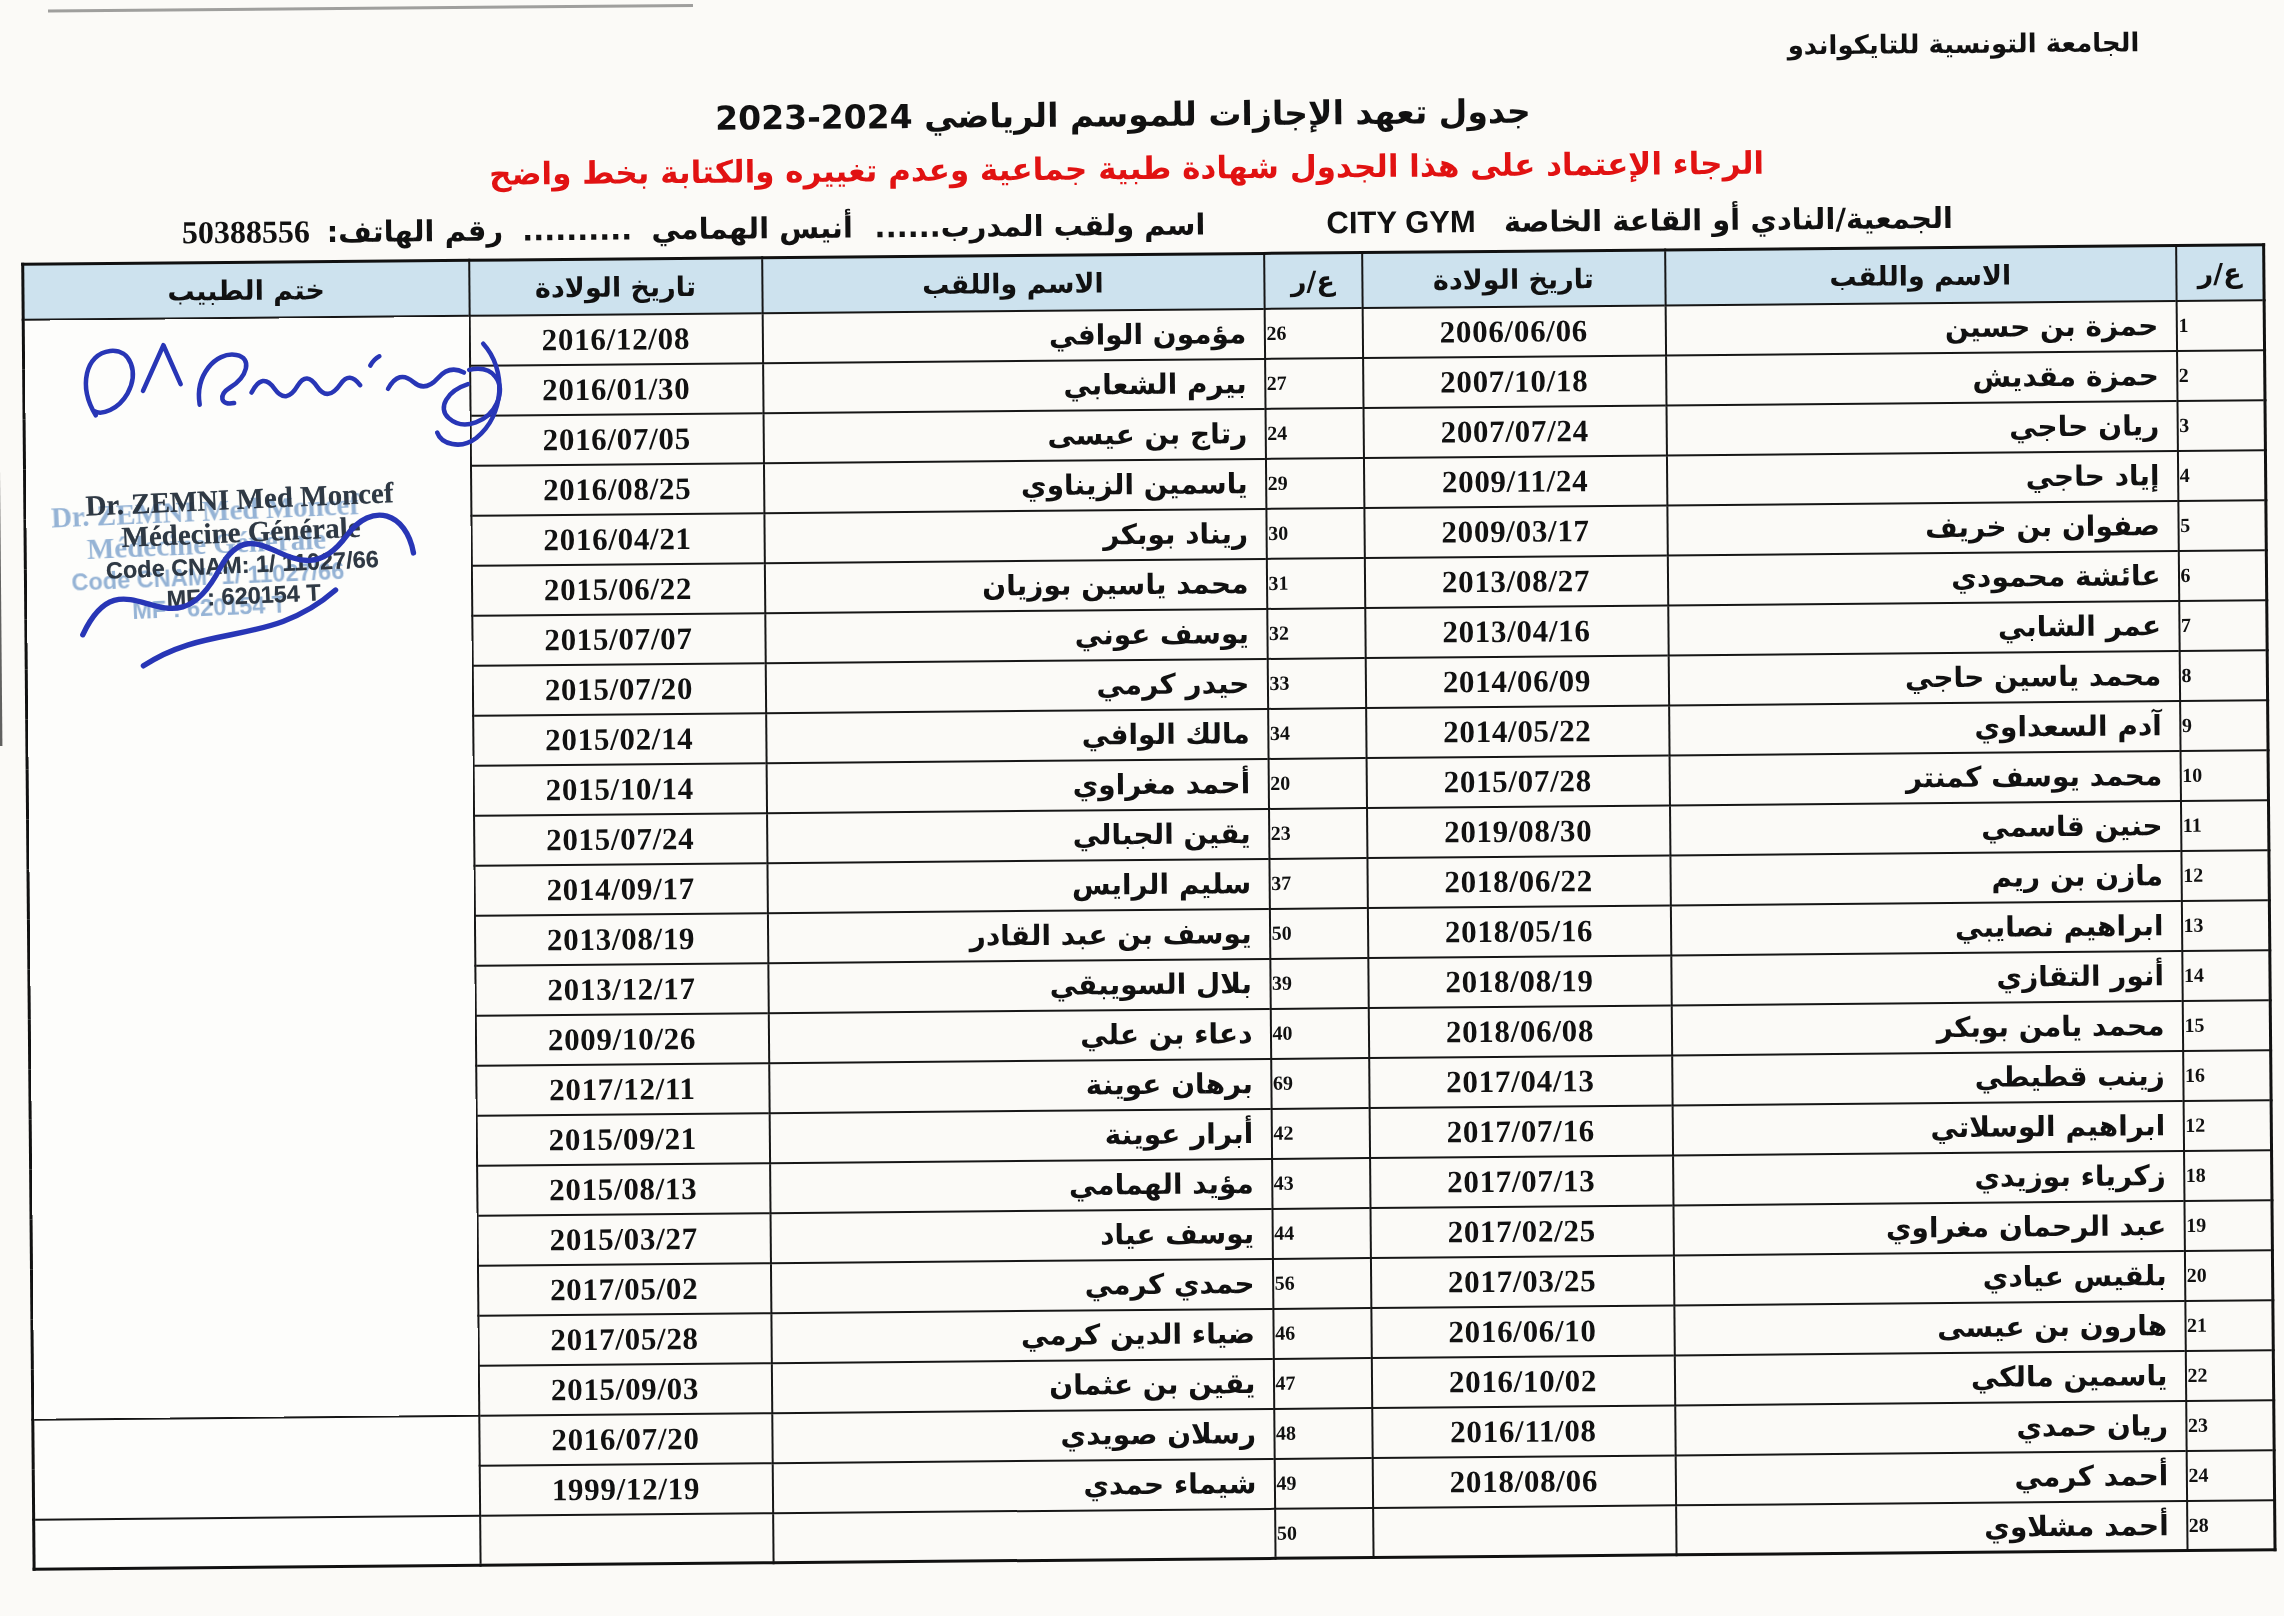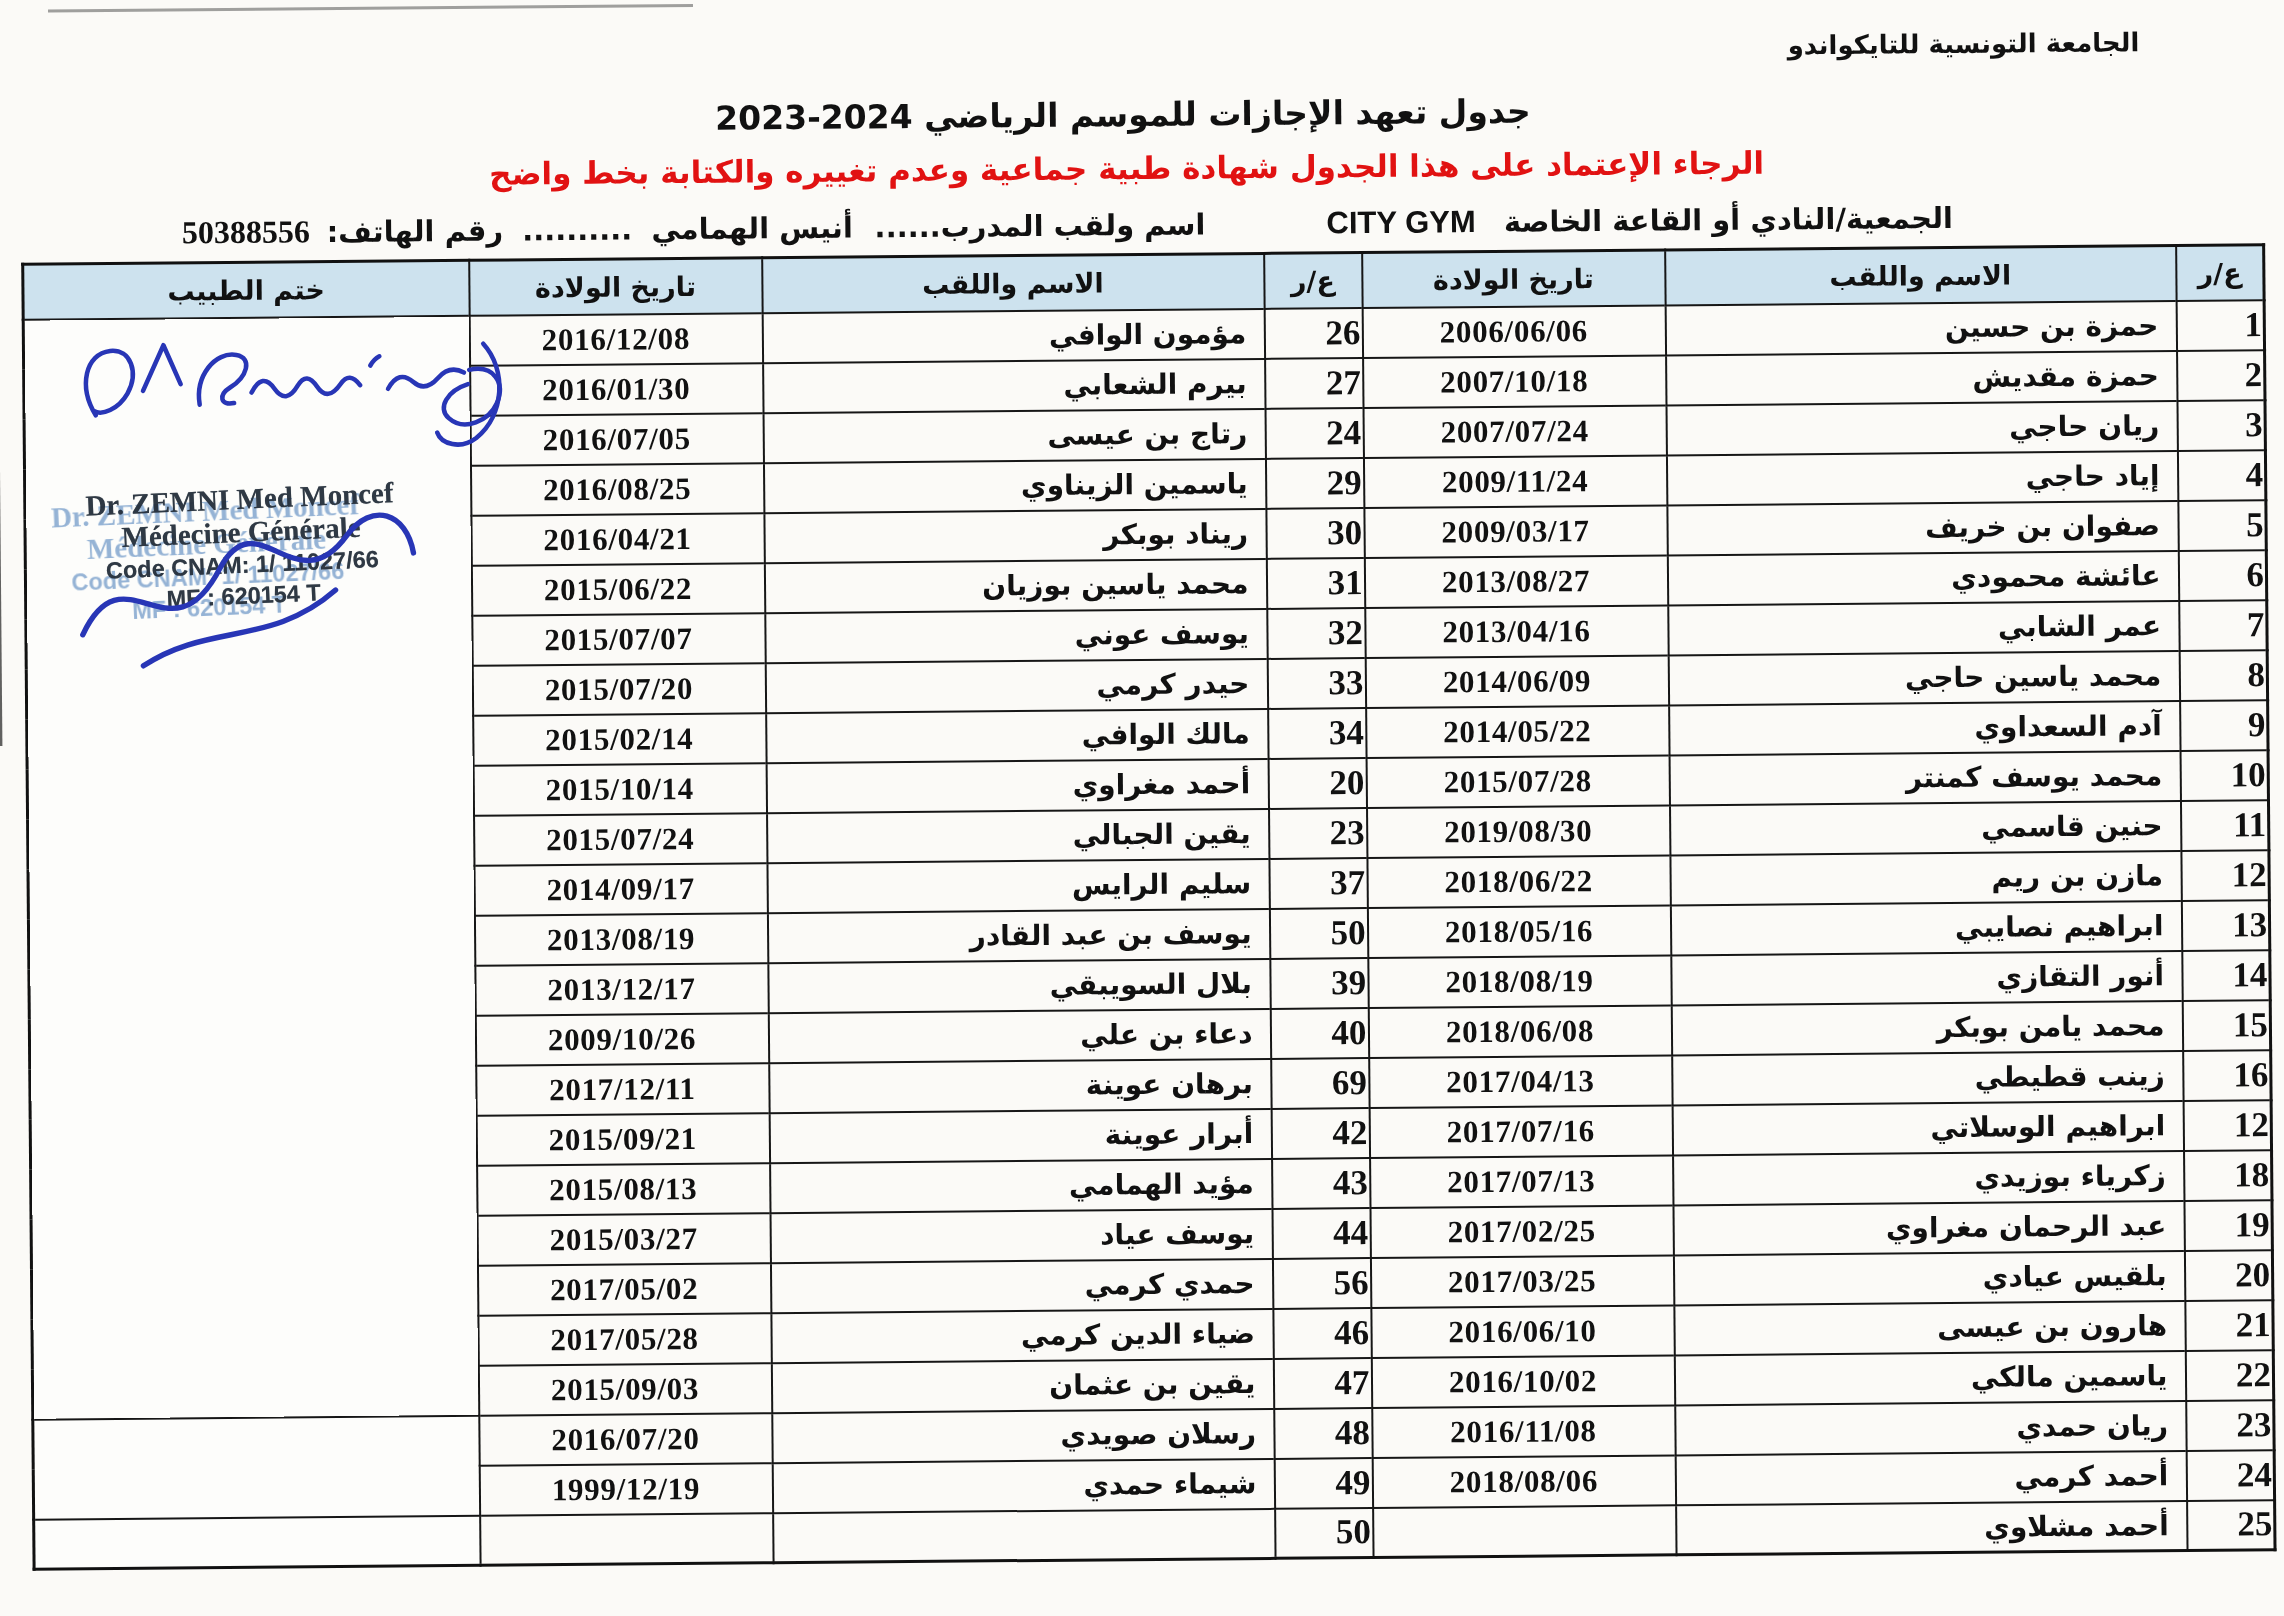--- a/index.html
+++ b/index.html
@@ -26,21 +26,21 @@
   .club-line .phone-label{margin-right:9px;}
   .club-line .phone{font-family:"Liberation Serif",serif;font-size:32px;margin-right:6.5px;}
 
   
   table.roster{position:absolute;top:253px;left:26px;width:2241px;direction:rtl;
                border-collapse:collapse;table-layout:fixed;border:3.3px solid #111;}
   .roster th,.roster td{border:2px solid #161616;overflow:visible;}
   .roster thead tr{height:55px;}
   .roster thead th{background:#cde2ee;font-size:27px;font-weight:bold;text-align:center;}
   .roster tbody tr{height:50px;}
-  td.num{text-align:right;font-family:"Liberation Serif",serif;font-size:35px;font-weight:bold;}
+  td.num{text-align:left;font-family:"Liberation Serif",serif;font-size:20px;font-weight:bold;}
   td.name{text-align:right;padding-right:17px;font-size:28px;font-weight:bold;white-space:nowrap;}
   td.dob{text-align:center;font-family:"Liberation Serif",serif;font-size:31px;font-weight:bold;
          letter-spacing:0.7px;}
   td.stamp-cell{vertical-align:top;position:relative;background:#fdfdfb;}
   td.stamp-empty{background:#fdfdfb;}
 
   
   #stamp-art{position:absolute;inset:0;pointer-events:none;}
   .sig{position:absolute;top:-11.7px;left:34px;width:456px;height:156px;overflow:visible;}
   .stamp-wrap{position:absolute;top:164px;left:31px;width:371px;height:221px;transform:rotate(-2deg);}
@@ -320,21 +320,21 @@
         </tr>
         <tr>
           <td class="num">24</td>
           <td class="name">أحمد كرمي</td>
           <td class="dob" dir="ltr">2018/08/06</td>
           <td class="num">49</td>
           <td class="name">شيماء حمدي</td>
           <td class="dob" dir="ltr">1999/12/19</td>
         </tr>
         <tr>
-          <td class="num">25</td>
+          <td class="num">28</td>
           <td class="name">أحمد مشلاوي</td>
           <td class="dob" dir="ltr"></td>
           <td class="num">50</td>
           <td class="name"></td>
           <td class="dob" dir="ltr"></td>
           <td class="stamp-empty"></td>
         </tr>
       </tbody>
   </table>
 

